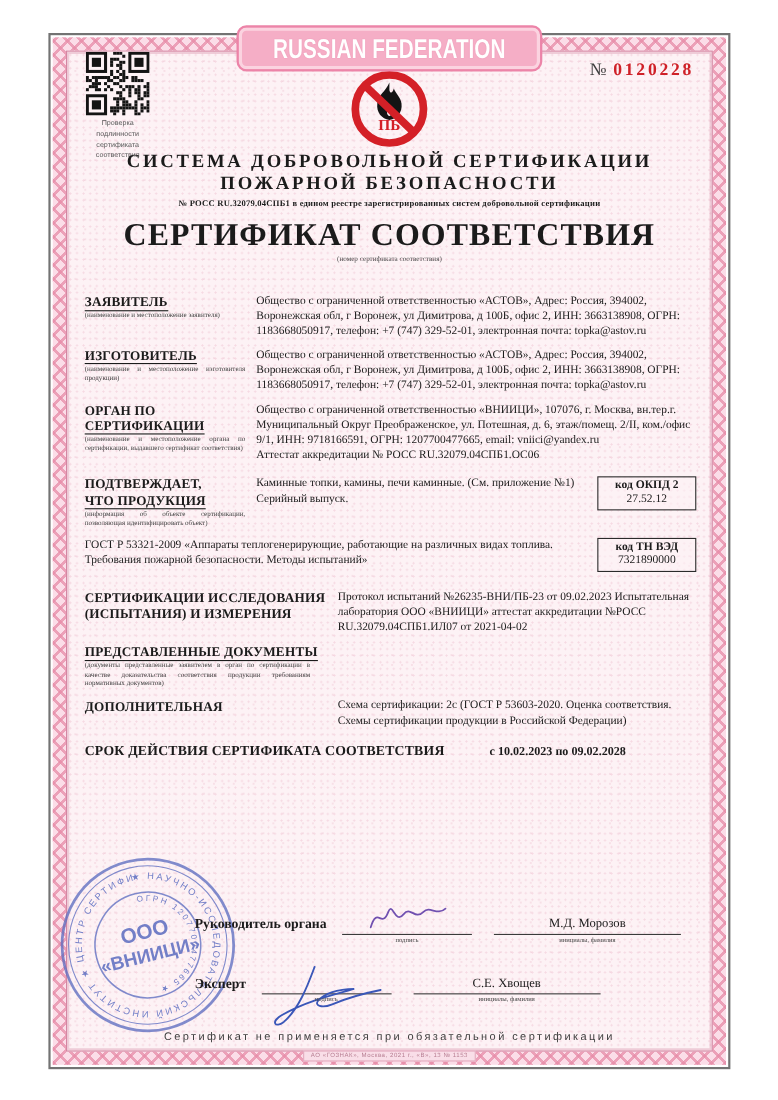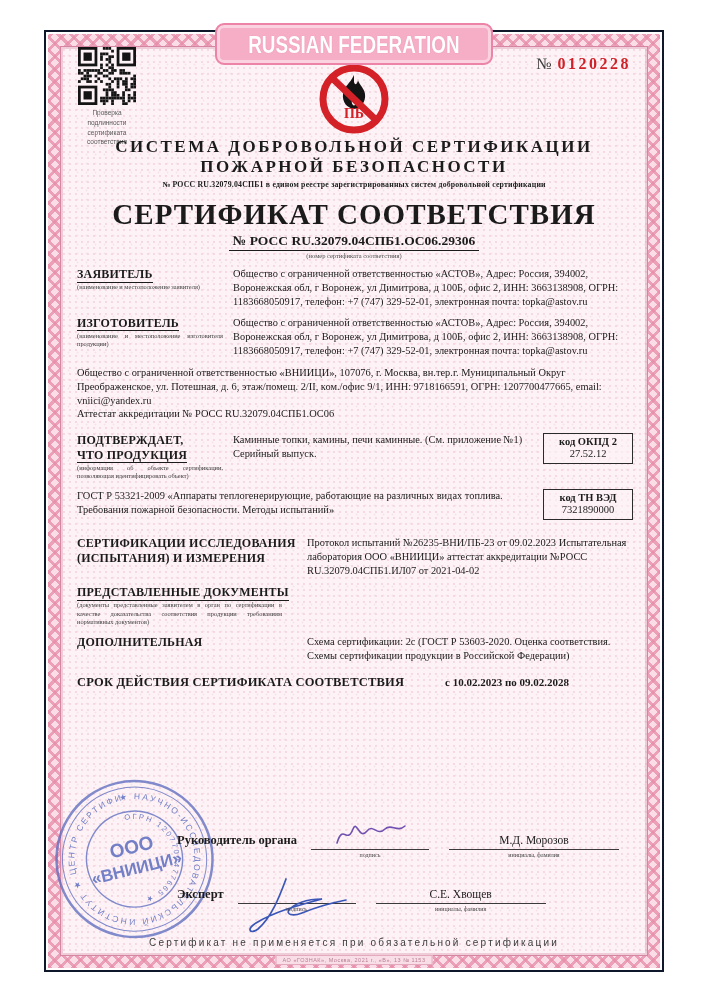--- a/index.html
+++ b/index.html
@@ -1,21 +1,21 @@
 <!DOCTYPE html>
 <html><head>
 <meta charset="utf-8">
 <style>
   * { margin:0; padding:0; box-sizing:border-box; }
   body {
     width:707px; height:1000px; position:relative; background:#ffffff;
     font-family:"Liberation Serif", serif; color:#1b1b1b; overflow:hidden;
   }
   .certificate { position:absolute; left:44px; top:30px; width:620px; height:942px; }
-  .cert-outer { width:100%; height:100%; border:2px solid #0f172a; padding:2px; background:#fff; }
+  .cert-outer { width:100%; height:100%; border:2px solid #737373; padding:2px; background:#fff; }
   .cert-zigzag {
     width:100%; height:100%; padding:12px;
     background-color:#fbdde8;
     background-image:
       repeating-linear-gradient(45deg,  rgba(231,140,168,.75) 0 3px, rgba(251,221,232,0) 3px 9px),
       repeating-linear-gradient(-45deg, rgba(231,140,168,.75) 0 3px, rgba(251,221,232,0) 3px 9px);
   }
   .cert-inner {
     position:relative; width:100%; height:100%;
     border:1px solid #d486a3; box-shadow: inset 0 0 0 2px rgba(212,134,163,.35);
@@ -267,21 +267,20 @@
             <line x1="15" y1="16" x2="61" y2="60" stroke="#d42027" stroke-width="7"></line>
             <text x="38" y="57" text-anchor="middle" font-family="Liberation Serif, serif" font-weight="bold" font-size="14" fill="#d42027">ПБ</text>
           </svg>
         </div>
 
         <div class="title-block">
           <div class="sys-line">СИСТЕМА ДОБРОВОЛЬНОЙ СЕРТИФИКАЦИИ</div>
           <div class="sys-line">ПОЖАРНОЙ БЕЗОПАСНОСТИ</div>
           <div class="sys-registry">№ РОСС RU.32079.04СПБ1 в едином реестре зарегистрированных систем добровольной сертификации</div>
           <div class="big-title">СЕРТИФИКАТ СООТВЕТСТВИЯ</div>
-          <div><span class="cert-num">№ РОСС RU.32079.04СПБ1.ОС06.29306</span></div>
           <div class="cert-num-cap">(номер сертификата соответствия)</div>
         </div>
 
         <div class="rows">
 
           <div class="row mb1">
             <div class="row-label">
               <div class="lbl"><span class="u">ЗАЯВИТЕЛЬ</span></div>
               <div class="sub">(наименование и местоположение заявителя)</div>
             </div>
@@ -290,20 +289,25 @@
 
           <div class="row mb2">
             <div class="row-label">
               <div class="lbl"><span class="u">ИЗГОТОВИТЕЛЬ</span></div>
               <div class="sub">(наименование и местоположение изготовителя продукции)</div>
             </div>
             <div class="row-content">Общество с ограниченной ответственностью «АСТОВ», Адрес: Россия, 394002, Воронежская обл, г Воронеж, ул Димитрова, д 100Б, офис 2, ИНН: 3663138908, ОГРН: 1183668050917, телефон: +7 (747) 329-52-01, электронная почта: topka@astov.ru</div>
           </div>
 
           <div class="row mb3">
+            <div class="row-label">
+              <div class="lbl"><span>ОРГАН ПО</span></div>
+              <div class="lbl"><span class="u">СЕРТИФИКАЦИИ</span></div>
+              <div class="sub">(наименование и местоположение органа по сертификации, выдавшего сертификат соответствия)</div>
+            </div>
             <div class="row-content">Общество с ограниченной ответственностью «ВНИИЦИ», 107076, г. Москва, вн.тер.г. Муниципальный Округ Преображенское, ул. Потешная, д. 6, этаж/помещ. 2/II, ком./офис 9/1, ИНН: 9718166591, ОГРН: 1207700477665, email: vniici@yandex.ru
 Аттестат аккредитации № РОСС RU.32079.04СПБ1.ОС06</div>
           </div>
 
           <div class="row mb4">
             <div class="row-label">
               <div class="lbl"><span>ПОДТВЕРЖДАЕТ,</span></div>
               <div class="lbl"><span class="u">ЧТО ПРОДУКЦИЯ</span></div>
               <div class="sub">(информация об объекте сертификации, позволяющая идентифицировать объект)</div>
             </div>

